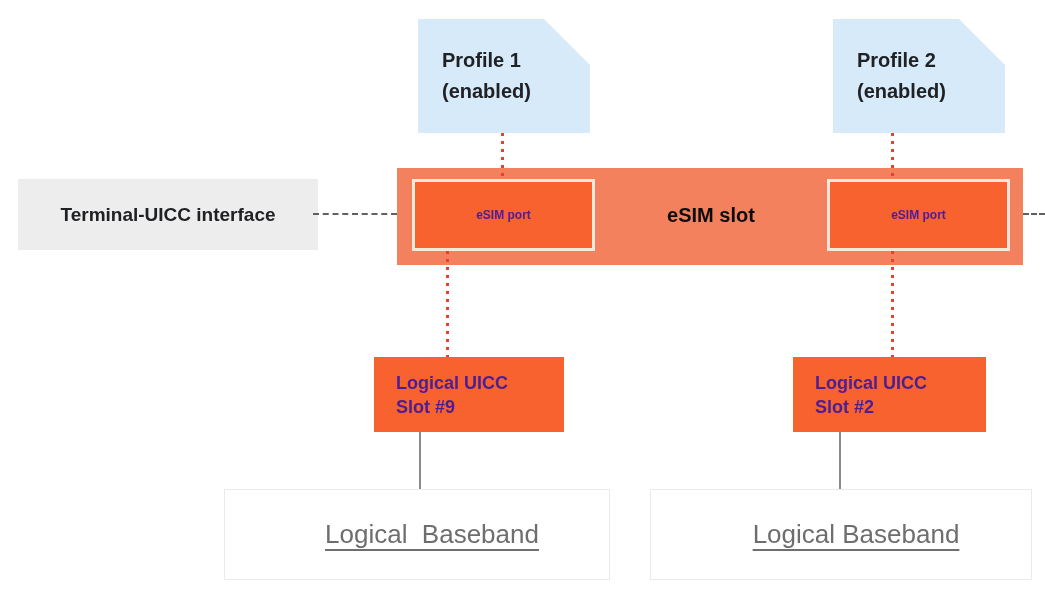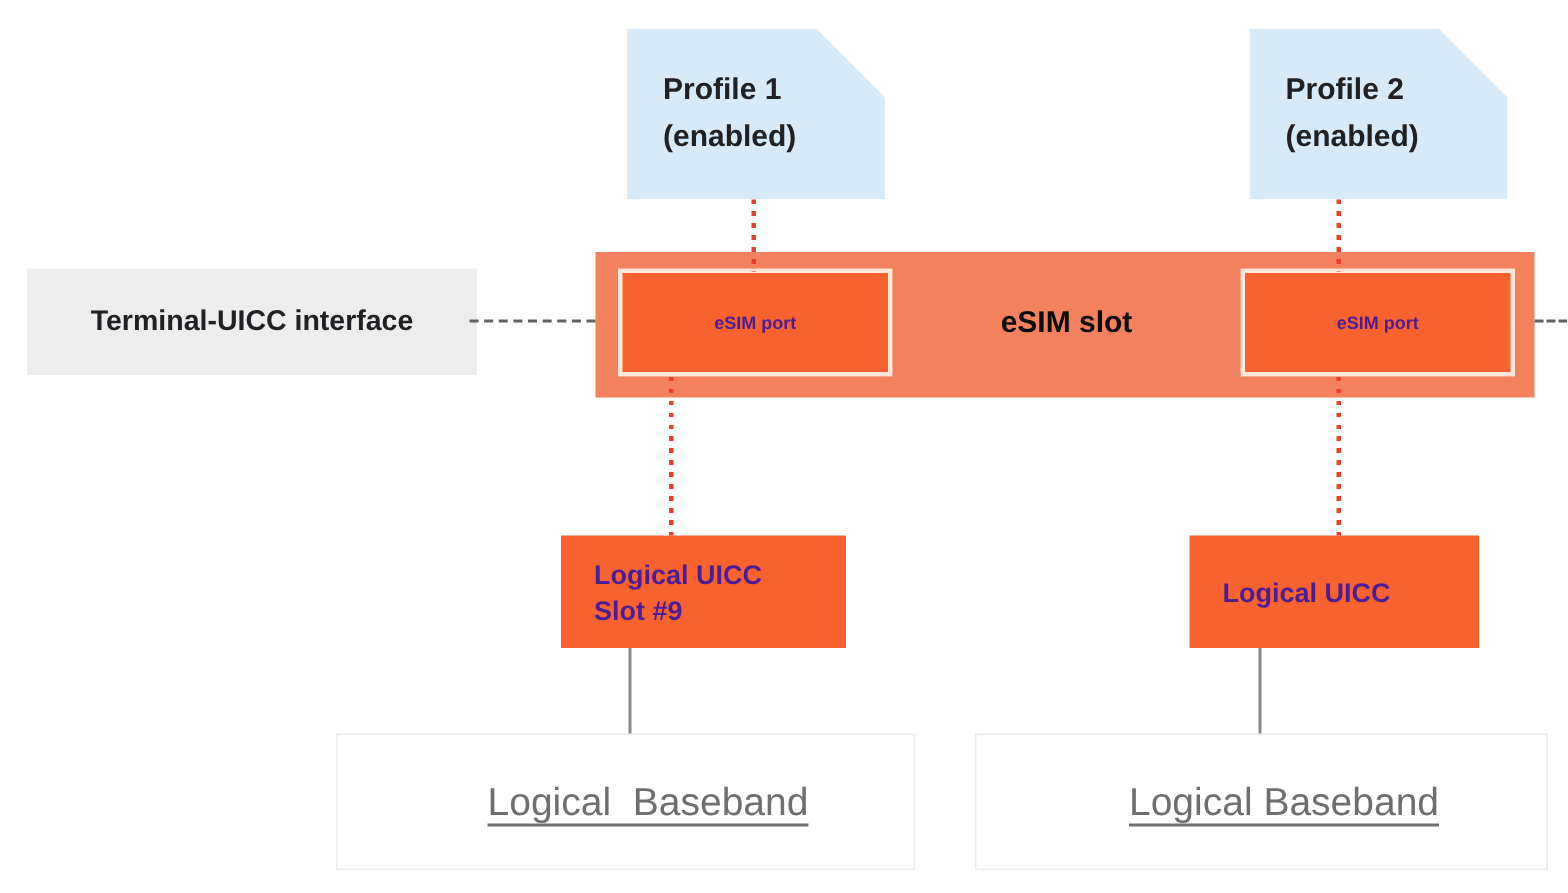--- a/index.html
+++ b/index.html
@@ -181,20 +181,21 @@
     <span>eSIM port</span>
   </div>
 
 
   <div class="uicc-box" id="uicc-1">
     <div>Logical UICC</div>
     <div>Slot #9</div>
   </div>
   <div class="uicc-box" id="uicc-2">
     <div>Logical UICC</div>
+    <div>Slot #2</div>
   </div>
 
   <div class="baseband-box" id="baseband-1">
     <span class="bb-label">Logical  Baseband</span>
   </div>
   <div class="baseband-box" id="baseband-2">
     <span class="bb-label">Logical Baseband</span>
   </div>
 
   <div class="dotted-red" id="red-line-p1"></div>

